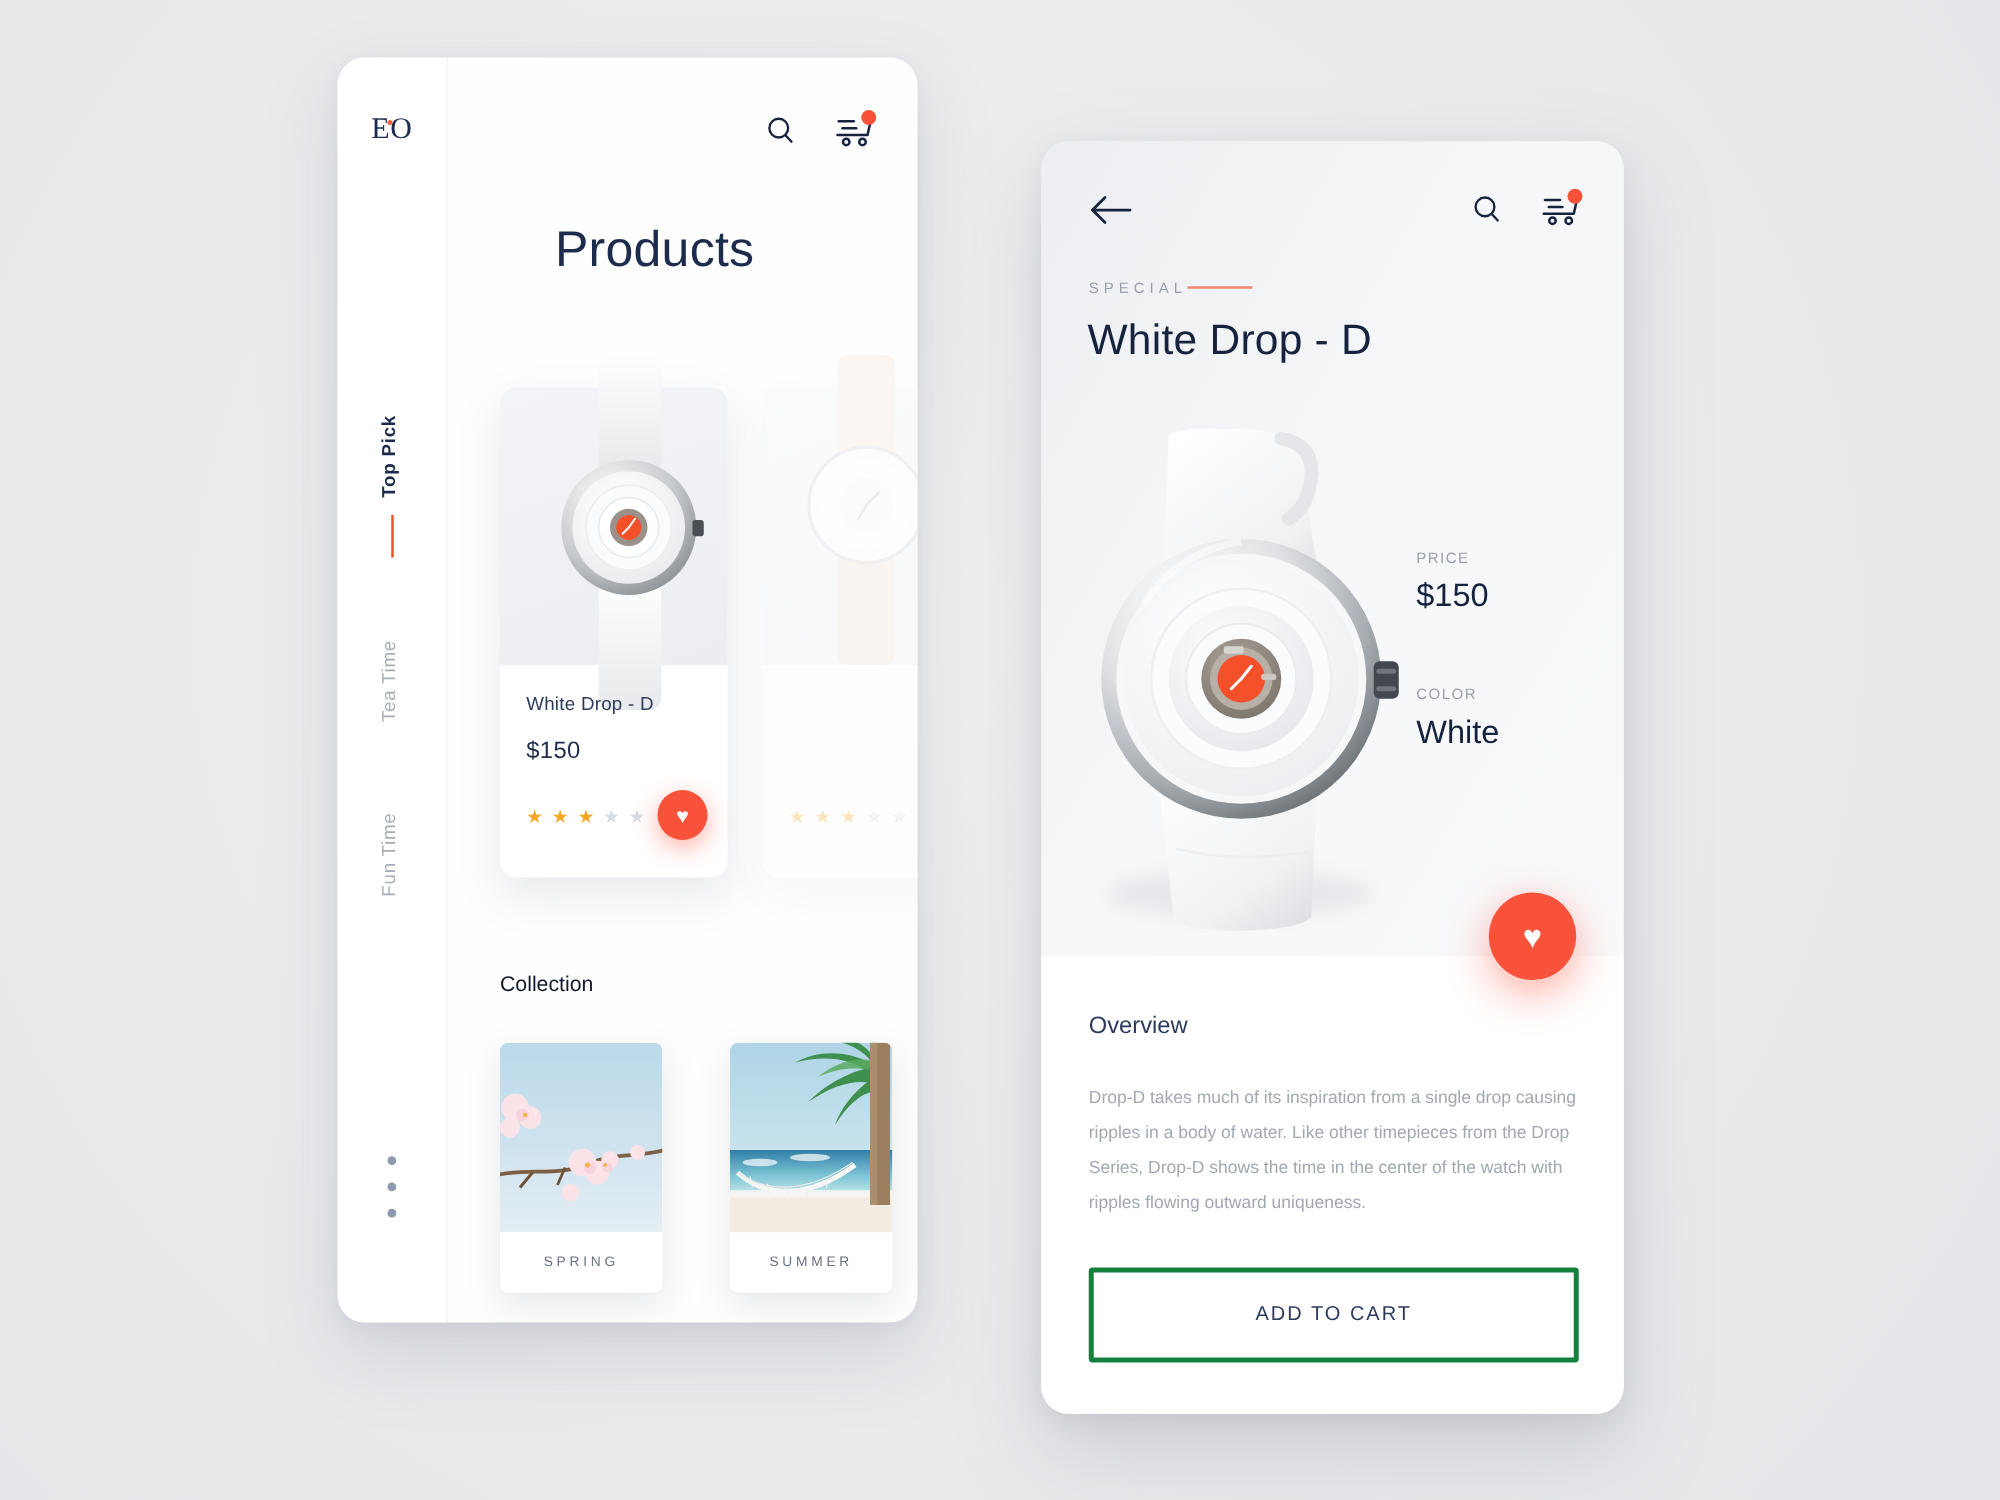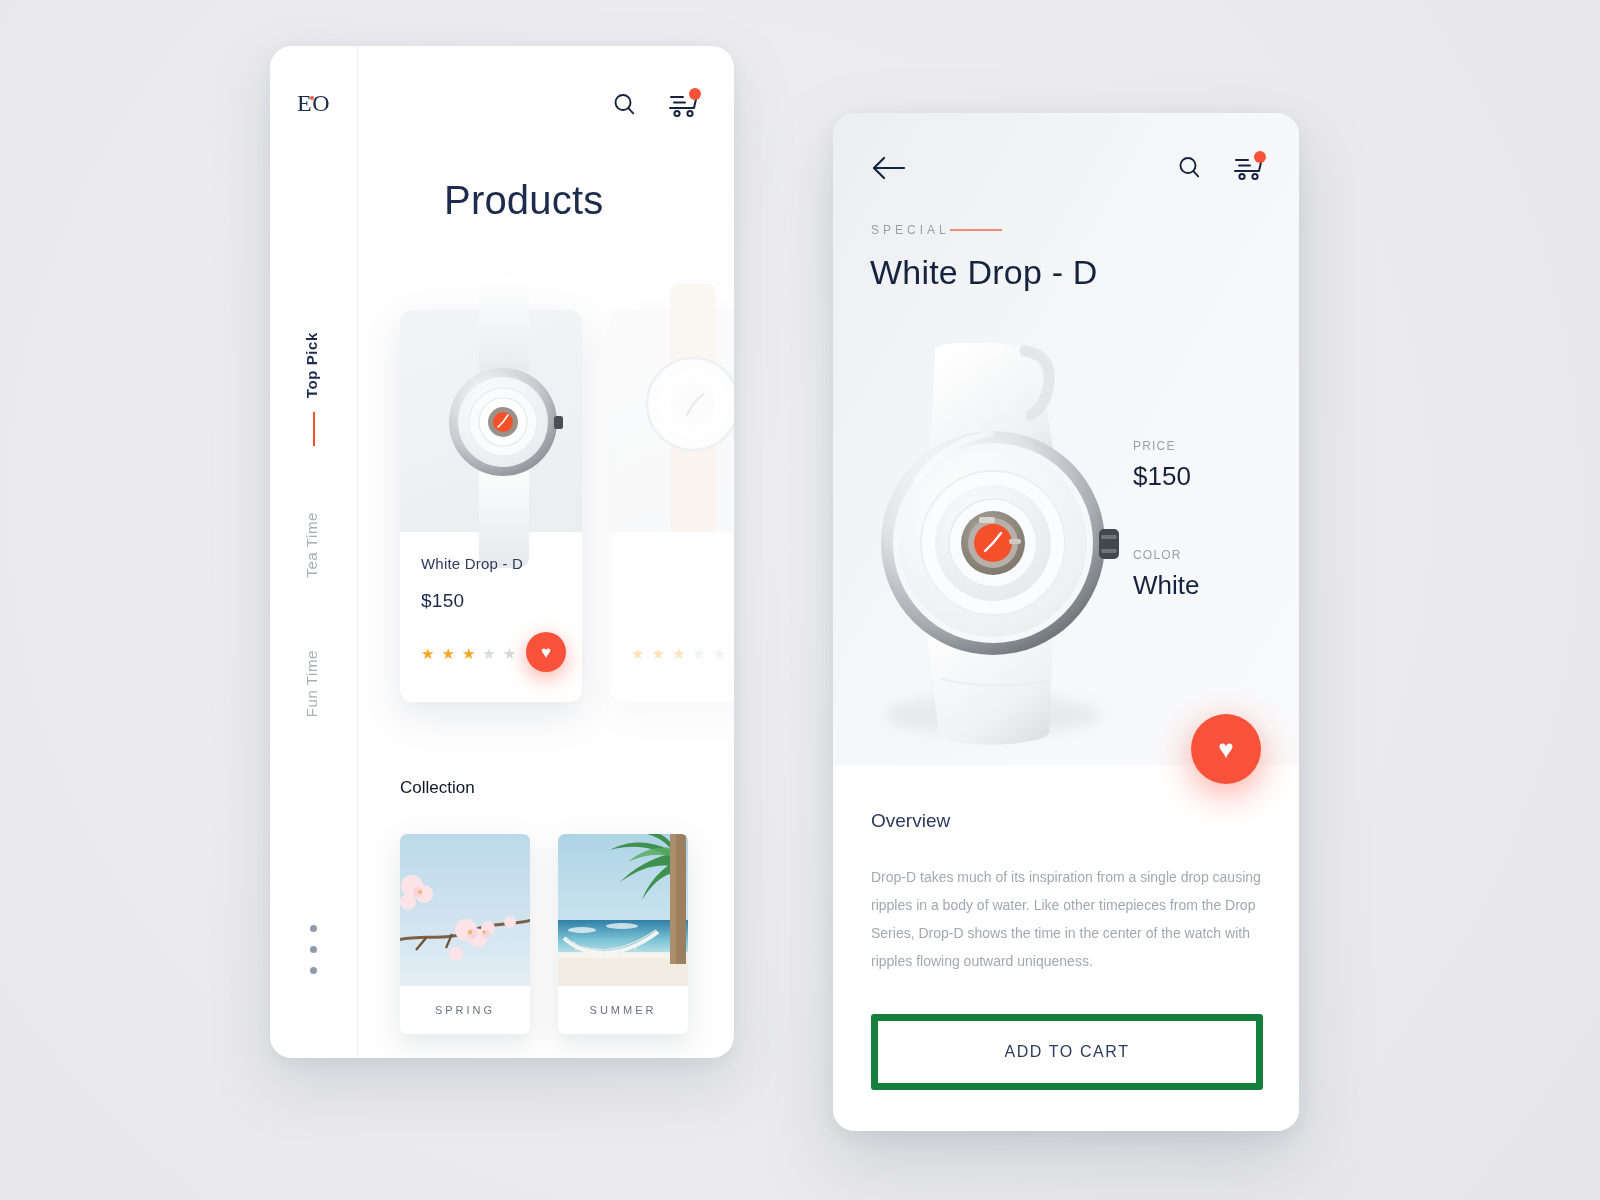--- a/index.html
+++ b/index.html
@@ -121,21 +121,21 @@
     border: none;
     display: flex; align-items: center; justify-content: center;
     box-shadow: 0 6px 20px rgba(249,82,58,.45);
   }
   .heart-btn .g { color: #fff; font-size: 17px; line-height: 1; }
 
   .collection-title {
     position: absolute; left: 42px; top: 732px;
     font-size: 17px; color: #0f172a;
   }
-  .coll-row { position: absolute; left: 42px; top: 788px; display: flex; gap: 28px; }
+  .coll-row { position: absolute; left: 42px; top: 788px; display: flex; gap: 54px; }
   .coll-card {
     width: 130px; height: 200px;
     border-radius: 7px;
     background: #fff;
     box-shadow: 0 10px 26px rgba(120,125,140,.18);
     overflow: hidden;
     position: relative;
   }
   .coll-img { position: absolute; left: 0; top: 0; width: 130px; height: 152px; }
   .coll-label {
@@ -192,21 +192,21 @@
   }
   .ov-title { position: absolute; left: 38px; top: 45px; font-size: 19px; color: #2c3a5c; }
   .ov-body {
     position: absolute; left: 38px; top: 98px; width: 392px;
     font-size: 14px; line-height: 28px; color: #a2a7b2;
   }
   .cart-btn {
     position: absolute; left: 38px; top: 249px;
     width: 392px; height: 76px;
     background: transparent;
-    border: 7px solid #15803d;
+    border: 4px solid #15803d;
     border-radius: 3px;
     font-size: 16px; letter-spacing: 1.6px;
     color: #2c3a5c;
     font-family: "Liberation Sans", sans-serif;
   }
 </style>
 </head>
 <body>
 
 <div class="stage">

